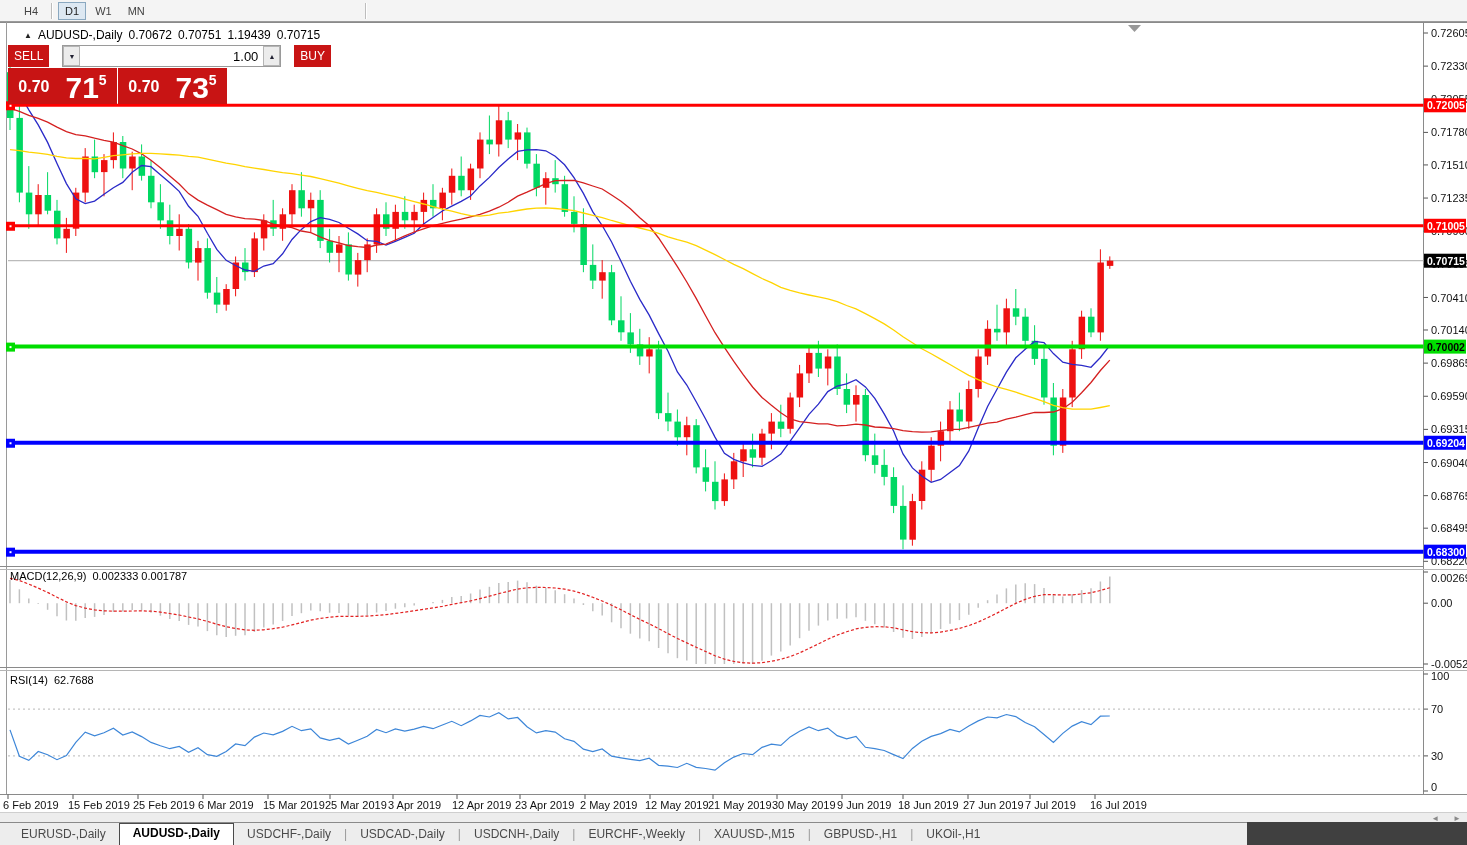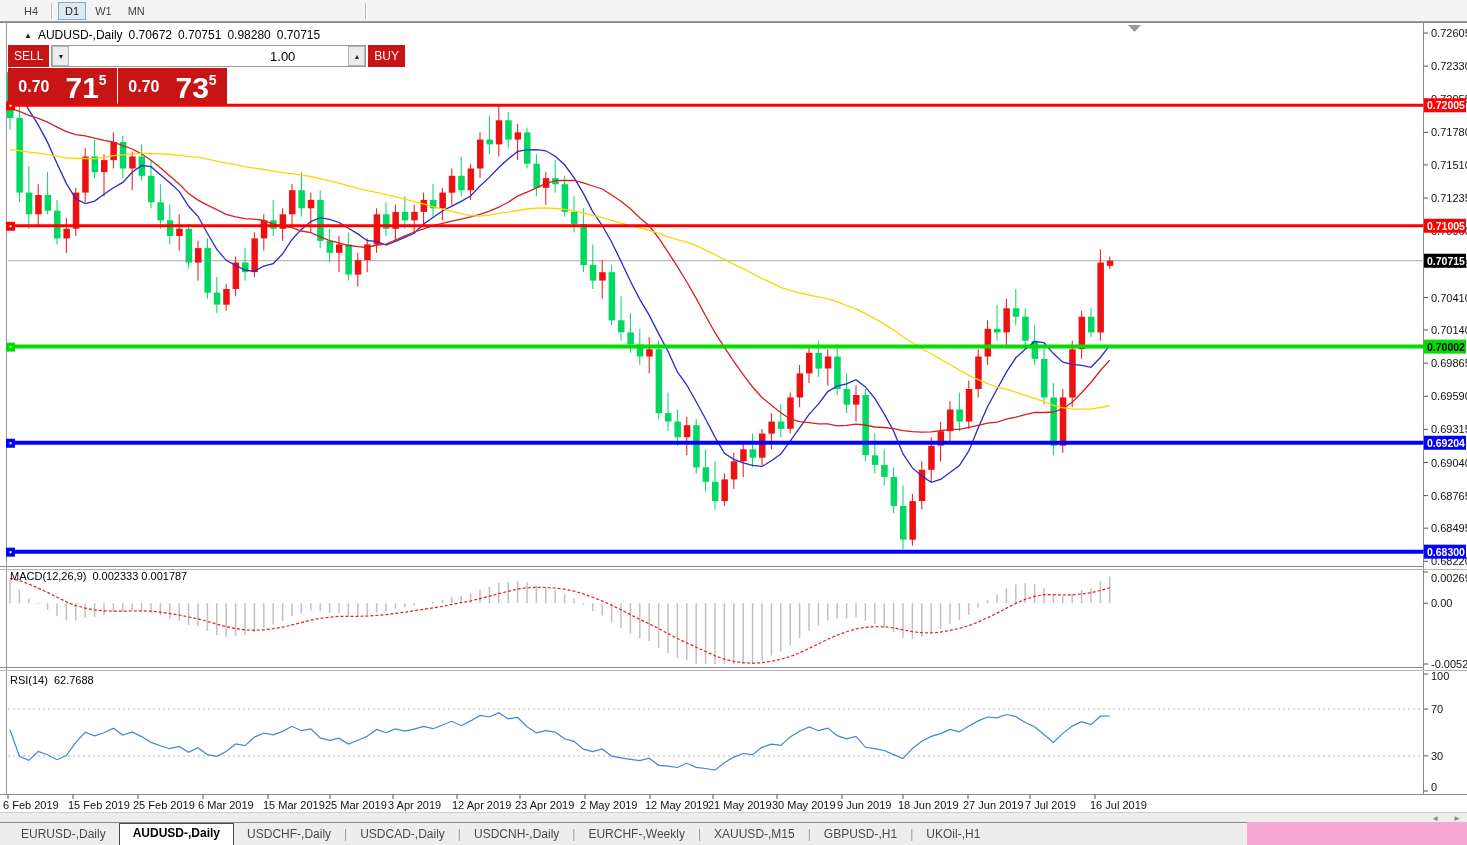--- a/index.html
+++ b/index.html
@@ -1,16 +1,16 @@
 <!DOCTYPE html>
 <html><head>
 <meta charset="utf-8">
 <style>
   html,body{margin:0;padding:0;background:#d8d8d8;}
-  #app{position:relative;width:1467px;height:845px;background:#f9a8d4;overflow:hidden;
+  #app{position:relative;width:1467px;height:845px;background:#404040;overflow:hidden;
        font-family:"Liberation Sans",sans-serif;-webkit-font-smoothing:antialiased;}
   
   .toolbar{position:absolute;left:0;top:0;width:1467px;height:22px;background:#f4f4f4;
            border-bottom:1px solid #9a9a9a;display:flex;align-items:center;box-sizing:border-box;padding-left:16px;}
   .tf-btn{height:18px;min-width:27px;display:flex;align-items:center;justify-content:center;
           font-size:11px;color:#444;margin:0 1px;border:1px solid transparent;background:transparent;cursor:default;}
   .tf-btn.active{background:#dde8f2;border:1px solid #8aa8c0;color:#222;}
   .tb-sep{width:1px;height:16px;background:#bdbdbd;margin:0 5px;box-shadow:1px 0 0 #ffffff;}
   .tb-sep.far{margin-left:212px;}
   
@@ -20,21 +20,21 @@
   .chart-title .tri{font-size:8px;color:#222;}
   .ind-label{position:absolute;left:10px;font-size:11px;color:#000;display:flex;gap:6px;}
   .macd-label{top:548px;}
   .rsi-label{top:652px;}
   
   .trade-panel{position:absolute;left:8px;top:23px;width:219px;}
   .tp-row1{display:flex;height:22px;}
   .tp-sell,.tp-buy{background:#c81414;color:#fff;font-size:12px;border:0;width:55px;cursor:default;
                    font-family:"Liberation Sans",sans-serif;}
   .tp-buy{width:52px;}
-  .tp-vol{flex:1;display:flex;background:#fff;border:1px solid #9a9a9a;box-sizing:border-box;margin:0 2px;gap:48px;}
+  .tp-vol{flex:1;display:flex;background:#fff;border:1px solid #9a9a9a;box-sizing:border-box;margin:0 13px;}
   .tp-step{width:17px;background:#ececec;border:1px solid #b5b5b5;box-sizing:border-box;font-size:7px;color:#223;
            display:flex;align-items:center;justify-content:center;padding:0;cursor:default;}
   .tp-input{flex:1;min-width:0;border:0;outline:none;text-align:right;font-size:13px;padding-right:5px;
             font-family:"Liberation Sans",sans-serif;color:#000;}
   .tp-row2{display:flex;margin-top:1px;}
   .tp-price{background:#c81414;color:#fff;width:109px;height:36px;display:flex;align-items:flex-end;
             justify-content:center;box-sizing:border-box;padding-bottom:3px;}
   .tp-price.sell{margin-right:1px;}
   .tp-small{font-size:16px;font-weight:700;margin:0 2px 5px 0;}
   .tp-big{font-size:30px;font-weight:700;line-height:26px;margin-left:14px;}
@@ -561,21 +561,21 @@
         <text x="1025" y="809" font-size="11" fill="#111">7 Jul 2019</text>
         <line x1="1095" y1="794.5" x2="1095" y2="799" stroke="#555"></line>
         <text x="1090" y="809" font-size="11" fill="#111">16 Jul 2019</text>
       </svg>
 
     <div class="chart-title">
       <span class="tri">▲</span>
       <span>AUDUSD-,Daily</span>
       <span>0.70672</span>
       <span>0.70751</span>
-      <span>0.98280</span>
+      <span>1.19439</span>
       <span>0.70715</span>
     </div>
 
     <div class="trade-panel">
       <div class="tp-row1">
         <button class="tp-sell">SELL</button>
         <div class="tp-vol">
           <button class="tp-step">▼</button>
           <input class="tp-input" value="1.00" style="">
           <button class="tp-step">▲</button>

